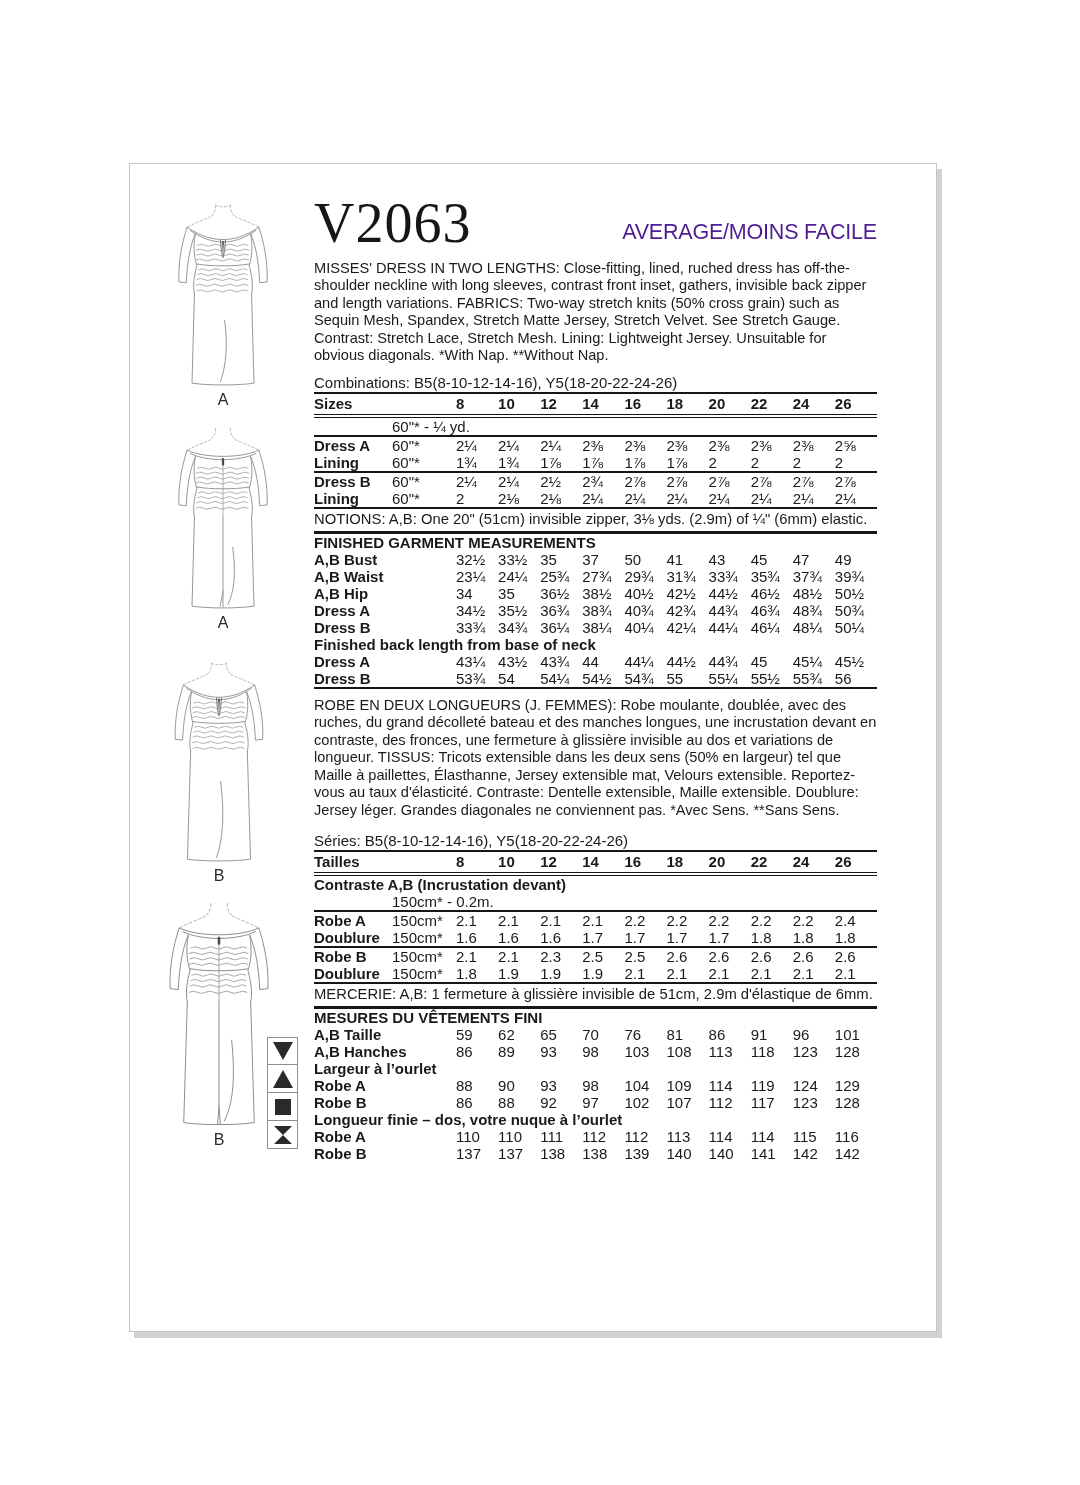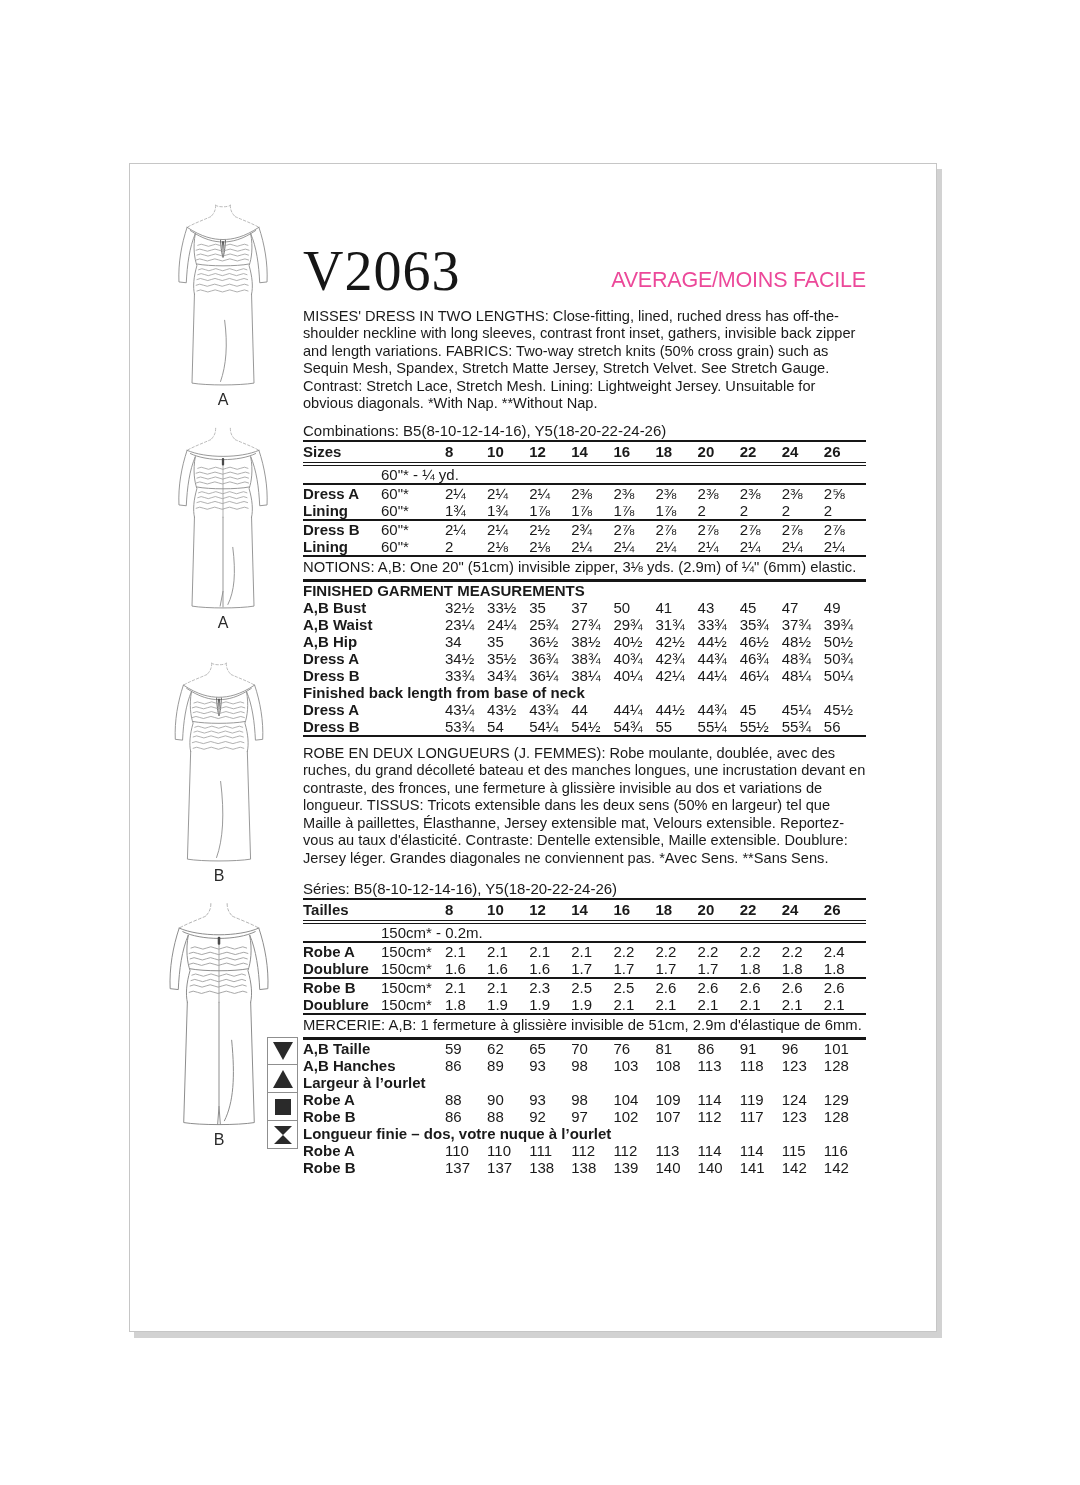--- a/index.html
+++ b/index.html
@@ -16,25 +16,25 @@
   .fig-a-front { left:18px; top:38px; }
   .fig-a-back  { left:18px; top:261px; }
   .fig-b-front { left:14px; top:496px; }
   .fig-b-back  { left:14px; top:736px; }
   .symbols { position:absolute; left:137px; top:873px; width:32px; }
   .symbox { width:31px; height:28px; border:1px solid #8f8f8f; border-top:none;
     display:flex; align-items:center; justify-content:center; background:#fff; }
   .symbox:first-child { border-top:1px solid #8f8f8f; }
 
   
-  .content { position:absolute; left:173px; top:34px; width:563px;margin-top:48px; }
+  .content { position:absolute; left:184px; top:34px; width:563px; }
   .hdr-row { display:flex; justify-content:space-between; align-items:flex-end; }
   .title { font-family:"Liberation Serif","DejaVu Serif",serif; font-size:56px;
     line-height:0.92; letter-spacing:1px; color:#161616; }
-  .difficulty { font-size:21.5px; letter-spacing:-0.2px; padding-bottom:5px; color:#ec4899; }
+  .difficulty { font-size:21.5px; letter-spacing:-0.2px; padding-bottom:5px; color:#4c1d95; }
   p { font-size:14.6px; line-height:17.5px; }
   .desc { margin-top:10px; }
   .comb { margin-top:9px; font-size:15px; line-height:18px; }
   .notionline { font-size:14.8px; line-height:17px; padding:2px 0 3px;
     border-bottom:3px solid #161616; }
   b { font-weight:400; }
 
   table { border-collapse:collapse; table-layout:fixed; width:563px; }
   td { padding:0; font-size:15px; line-height:17px; vertical-align:bottom;
     white-space:nowrap; font-weight:400; }
@@ -456,20 +456,23 @@
             <td class="val b">10</td>
             <td class="val b">12</td>
             <td class="val b">14</td>
             <td class="val b">16</td>
             <td class="val b">18</td>
             <td class="val b">20</td>
             <td class="val b">22</td>
             <td class="val b">24</td>
             <td class="val b">26</td>
           </tr>
+          <tr>
+            <td class="lbl b" colspan="12">Contraste A,B (Incrustation devant)</td>
+          </tr>
           <tr class="rb">
             <td class="lbl"></td>
             <td class="sub" colspan="11">150cm* - 0.2m.</td>
           </tr>
           <tr>
             <td class="lbl b">Robe A</td>
             <td class="wid">150cm*</td>
             <td class="val">2.1</td>
             <td class="val">2.1</td>
             <td class="val">2.1</td>
@@ -529,20 +532,23 @@
     <p class="notionline"><b>MERCERIE: A,B: </b><span>1 fermeture à glissière invisible de 51cm, 2.9m d'élastique de 6mm.</span></p>
 
     <table class="meas last">
       <colgroup>
           <col class="c-lbl">
           <col class="c-wid">
           <col span="10" class="c-val">
         </colgroup>
       <tbody>
           <tr>
+            <td class="lbl b" colspan="12">MESURES DU VÊTEMENTS FINI</td>
+          </tr>
+          <tr>
             <td class="lbl b" colspan="2">A,B Taille</td>
             <td class="val">59</td>
             <td class="val">62</td>
             <td class="val">65</td>
             <td class="val">70</td>
             <td class="val">76</td>
             <td class="val">81</td>
             <td class="val">86</td>
             <td class="val">91</td>
             <td class="val">96</td>

